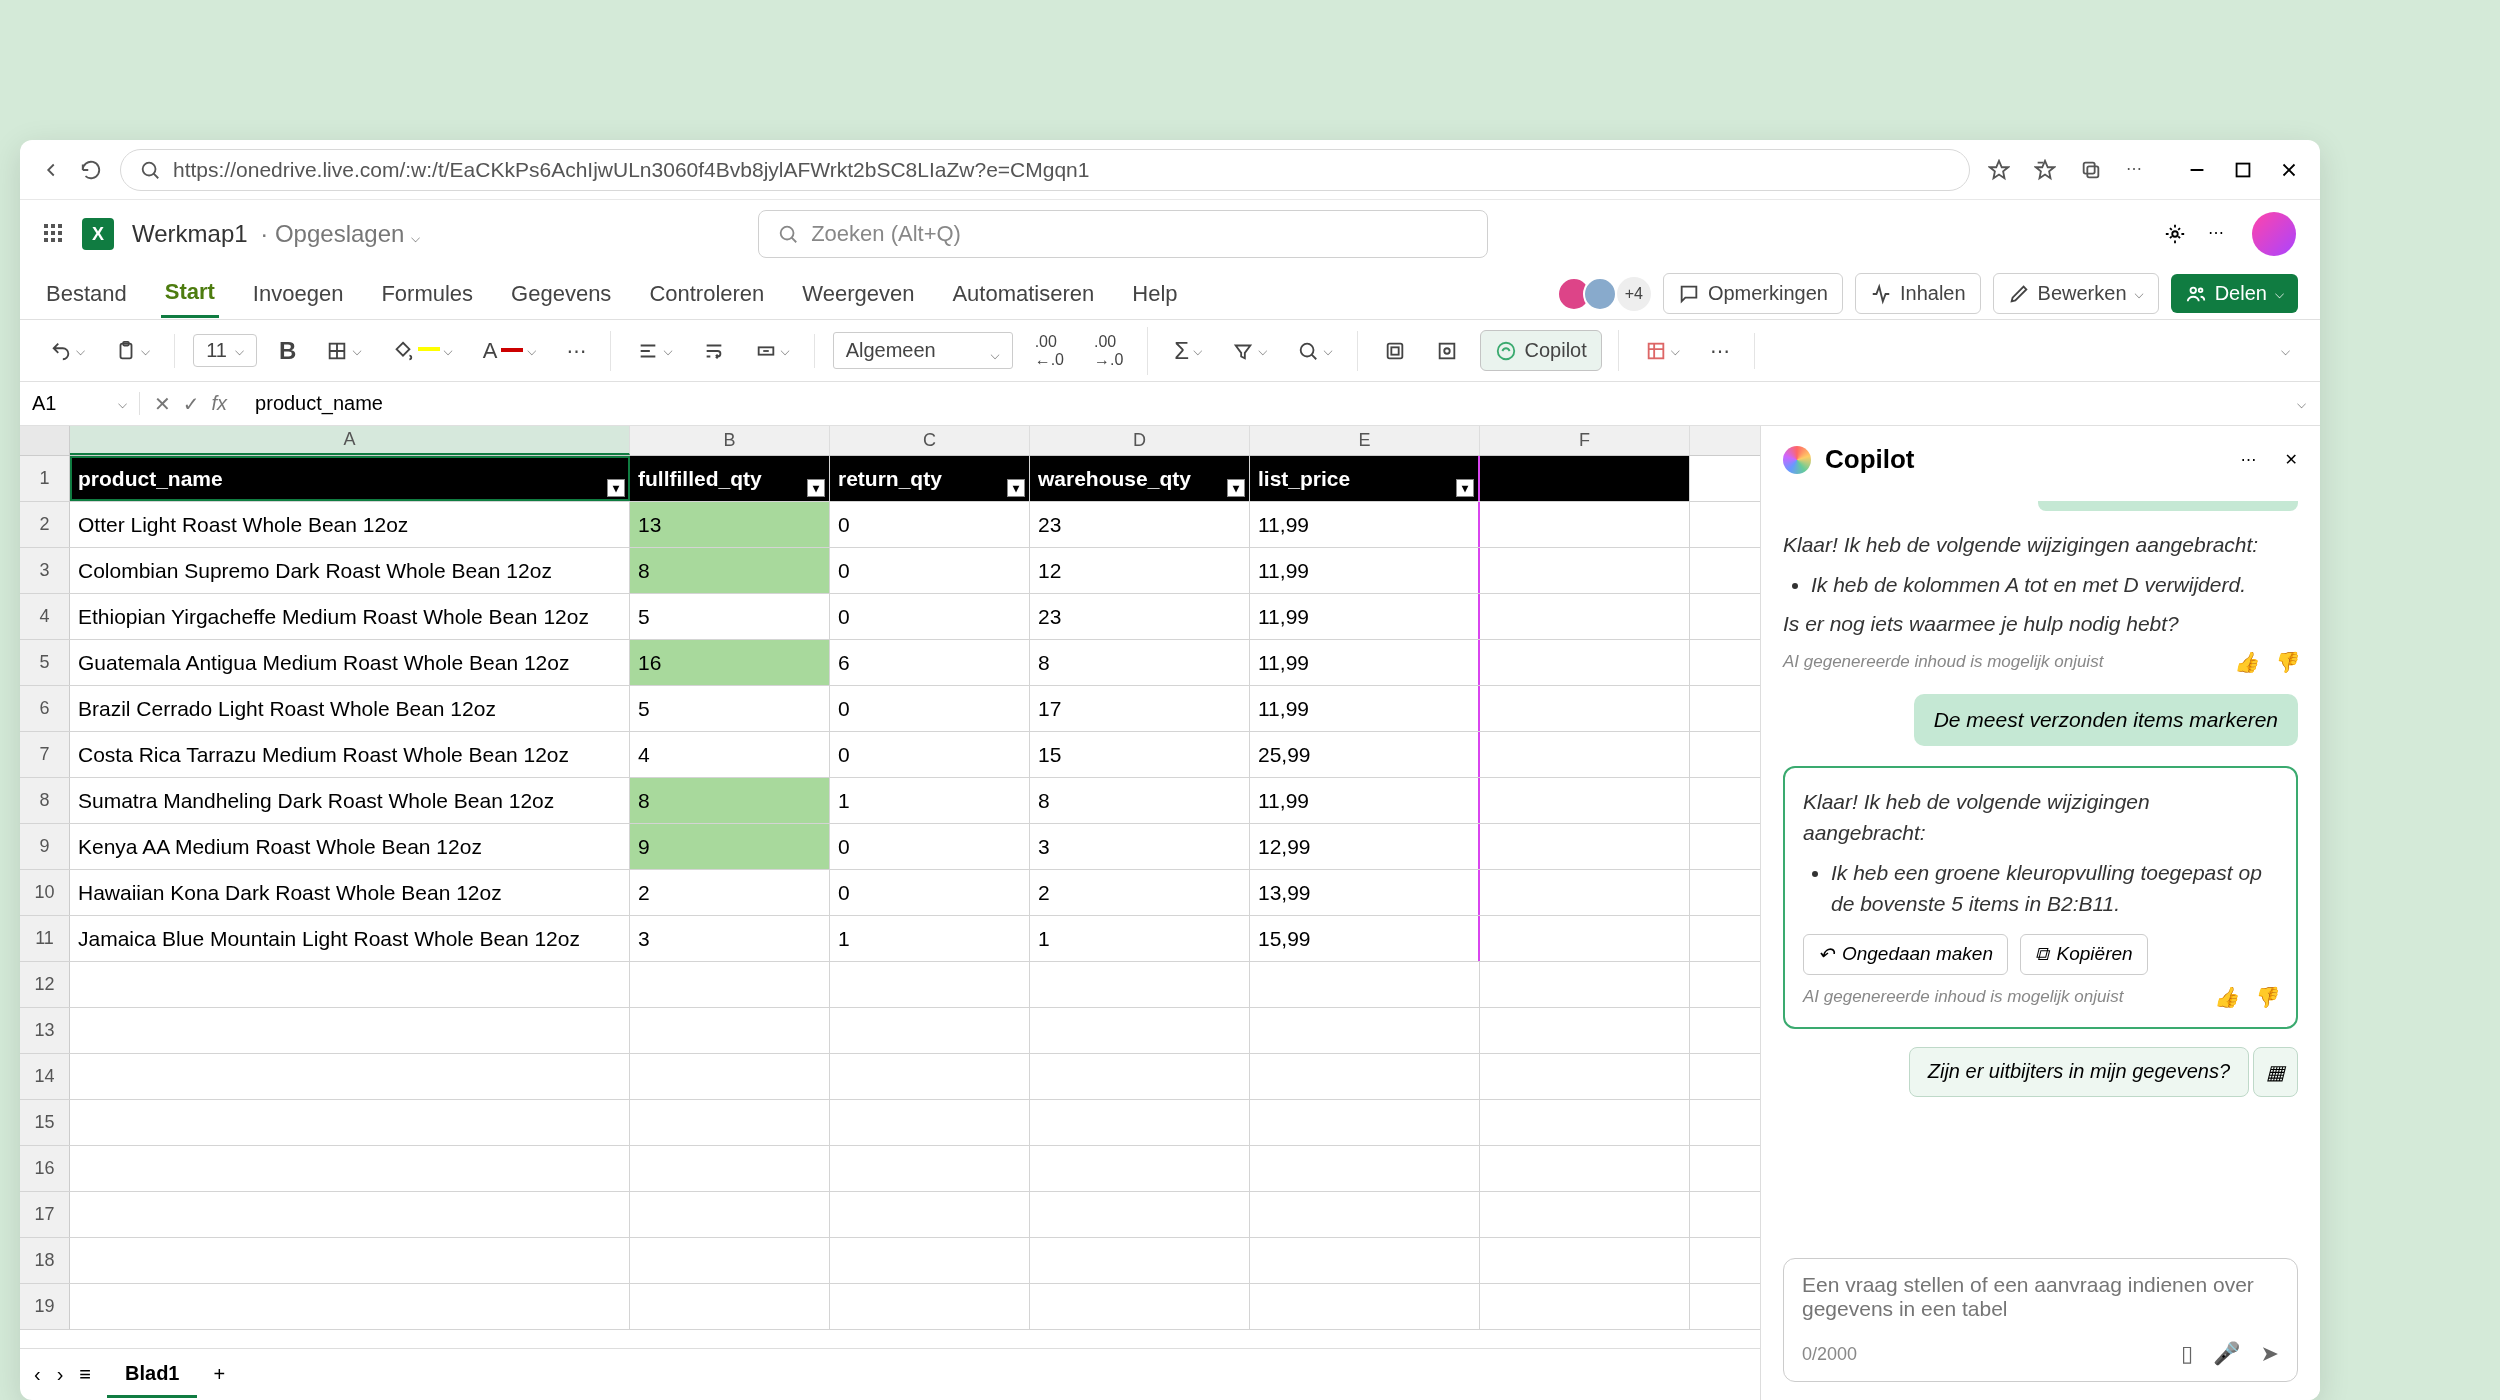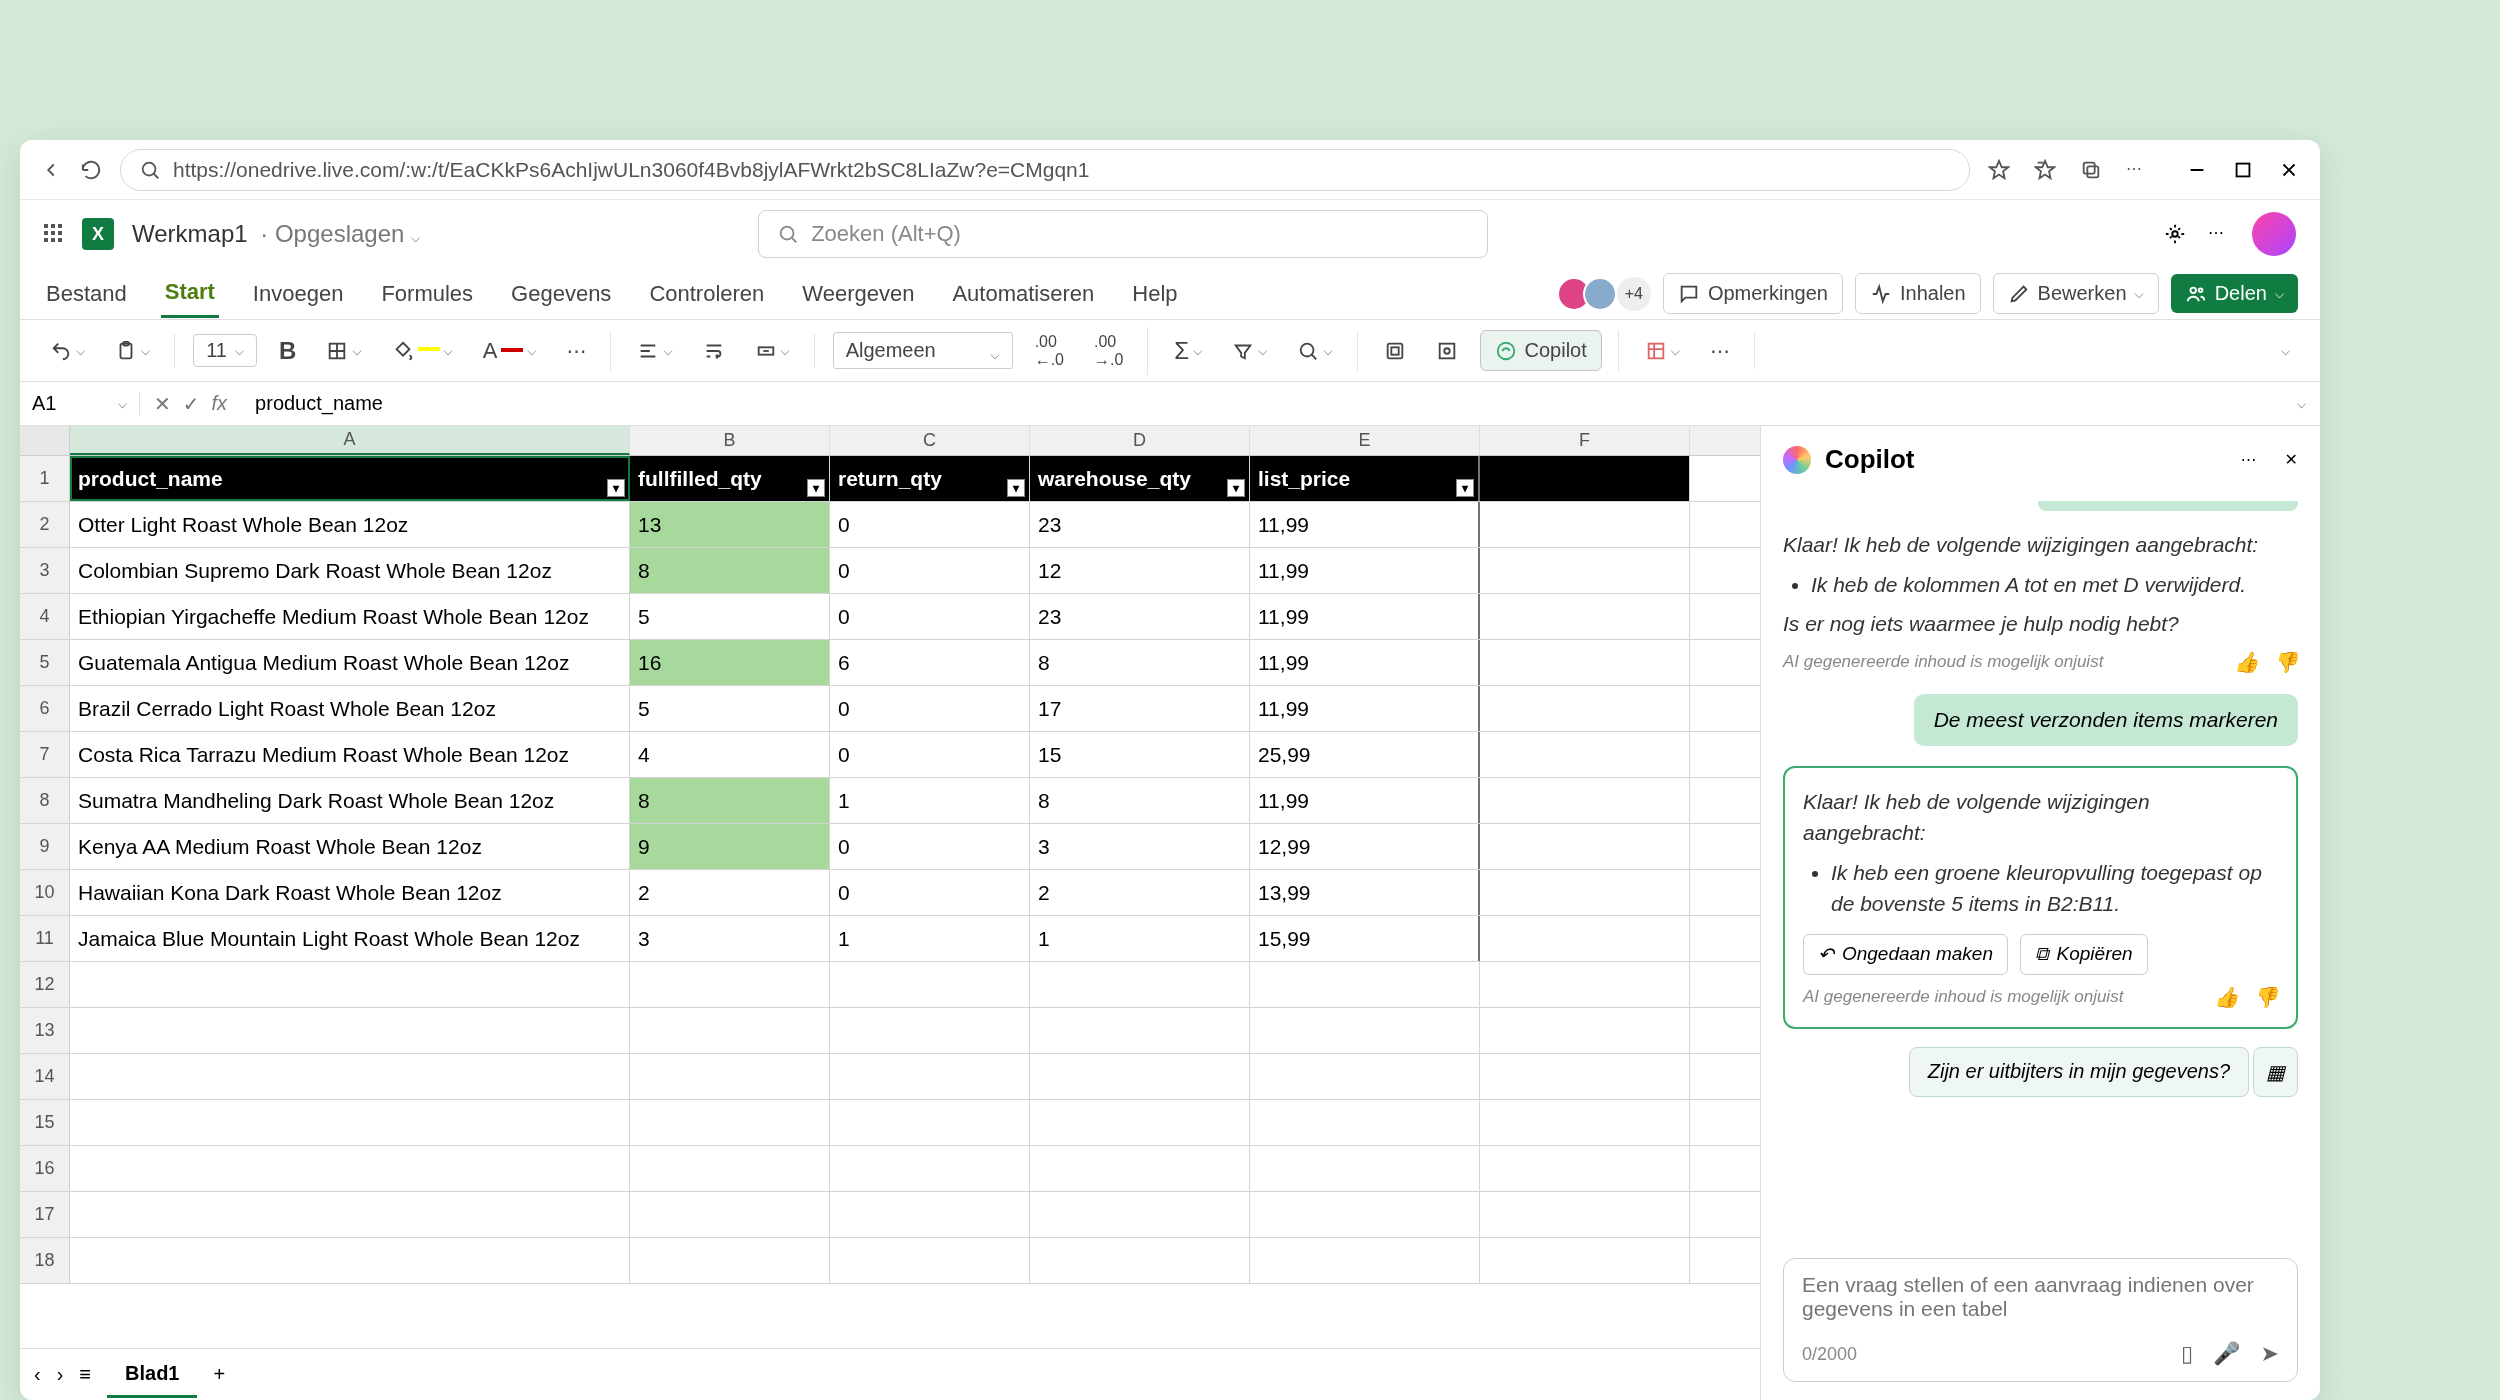--- a/index.html
+++ b/index.html
@@ -64,21 +64,21 @@
 
 
 .grid-body { flex: 1; overflow: auto; }
 .row { display: flex; height: 46px; border-bottom: 1px solid #d4d4d4; }
 .row-h { width: 50px; background: #f0f0f0; border-right: 1px solid #ccc; display: flex; align-items: center; justify-content: center; font-size: 18px; color: #555; }
 .cell { border-right: 1px solid #d4d4d4; padding: 0 8px; display: flex; align-items: center; font-size: 21px; position: relative; }
 .hdr-row .cell { background: #000; color: #fff; font-weight: 600; }
 .hdr-row .filter-dd { position: absolute; right: 4px; bottom: 4px; width: 18px; height: 18px; background: #fff; color: #000; border: 1px solid #888; display: flex; align-items: center; justify-content: center; font-size: 12px; }
 .highlight { background: #a8d99c; }
 .selected-cell { outline: 2px solid #107c41; outline-offset: -2px; }
-.table-border-r { border-right: 2px solid #737373; }
+.table-border-r { border-right: 2px solid #d946ef; }
 
 
 .sheet-bar { height: 52px; border-top: 1px solid #ddd; display: flex; align-items: center; padding: 0 14px; gap: 16px; font-size: 20px; }
 .sheet-tab { padding: 10px 18px; border-bottom: 3px solid #107c41; font-weight: 600; }
 
 
 .copilot-panel { width: 560px; border-left: 1px solid #ddd; display: flex; flex-direction: column; background: #fff; }
 .cp-header { display: flex; align-items: center; padding: 18px 22px; gap: 14px; }
 .cp-logo { width: 28px; height: 28px; border-radius: 50%; background: conic-gradient(#f66,#fc6,#6c9,#69f,#c6f,#f66); }
 .cp-title { font-size: 26px; font-weight: 600; flex: 1; }
@@ -594,20 +594,29 @@
           </div>
           <div class="row">
             <div class="row-h">18</div>
   <div class="cell cw-A"></div>
   <div class="cell cw-B"></div>
   <div class="cell cw-C"></div>
   <div class="cell cw-D"></div>
   <div class="cell cw-E"></div>
   <div class="cell cw-F"></div>
           </div>
+          <div class="row">
+            <div class="row-h">19</div>
+  <div class="cell cw-A"></div>
+  <div class="cell cw-B"></div>
+  <div class="cell cw-C"></div>
+  <div class="cell cw-D"></div>
+  <div class="cell cw-E"></div>
+  <div class="cell cw-F"></div>
+          </div>
         </div>
       <div class="sheet-bar">
         <span>‹</span>
         <span>›</span>
         <span>≡</span>
         <div class="sheet-tab">Blad1</div>
         <span>+</span>
       </div>
     </div>
 

